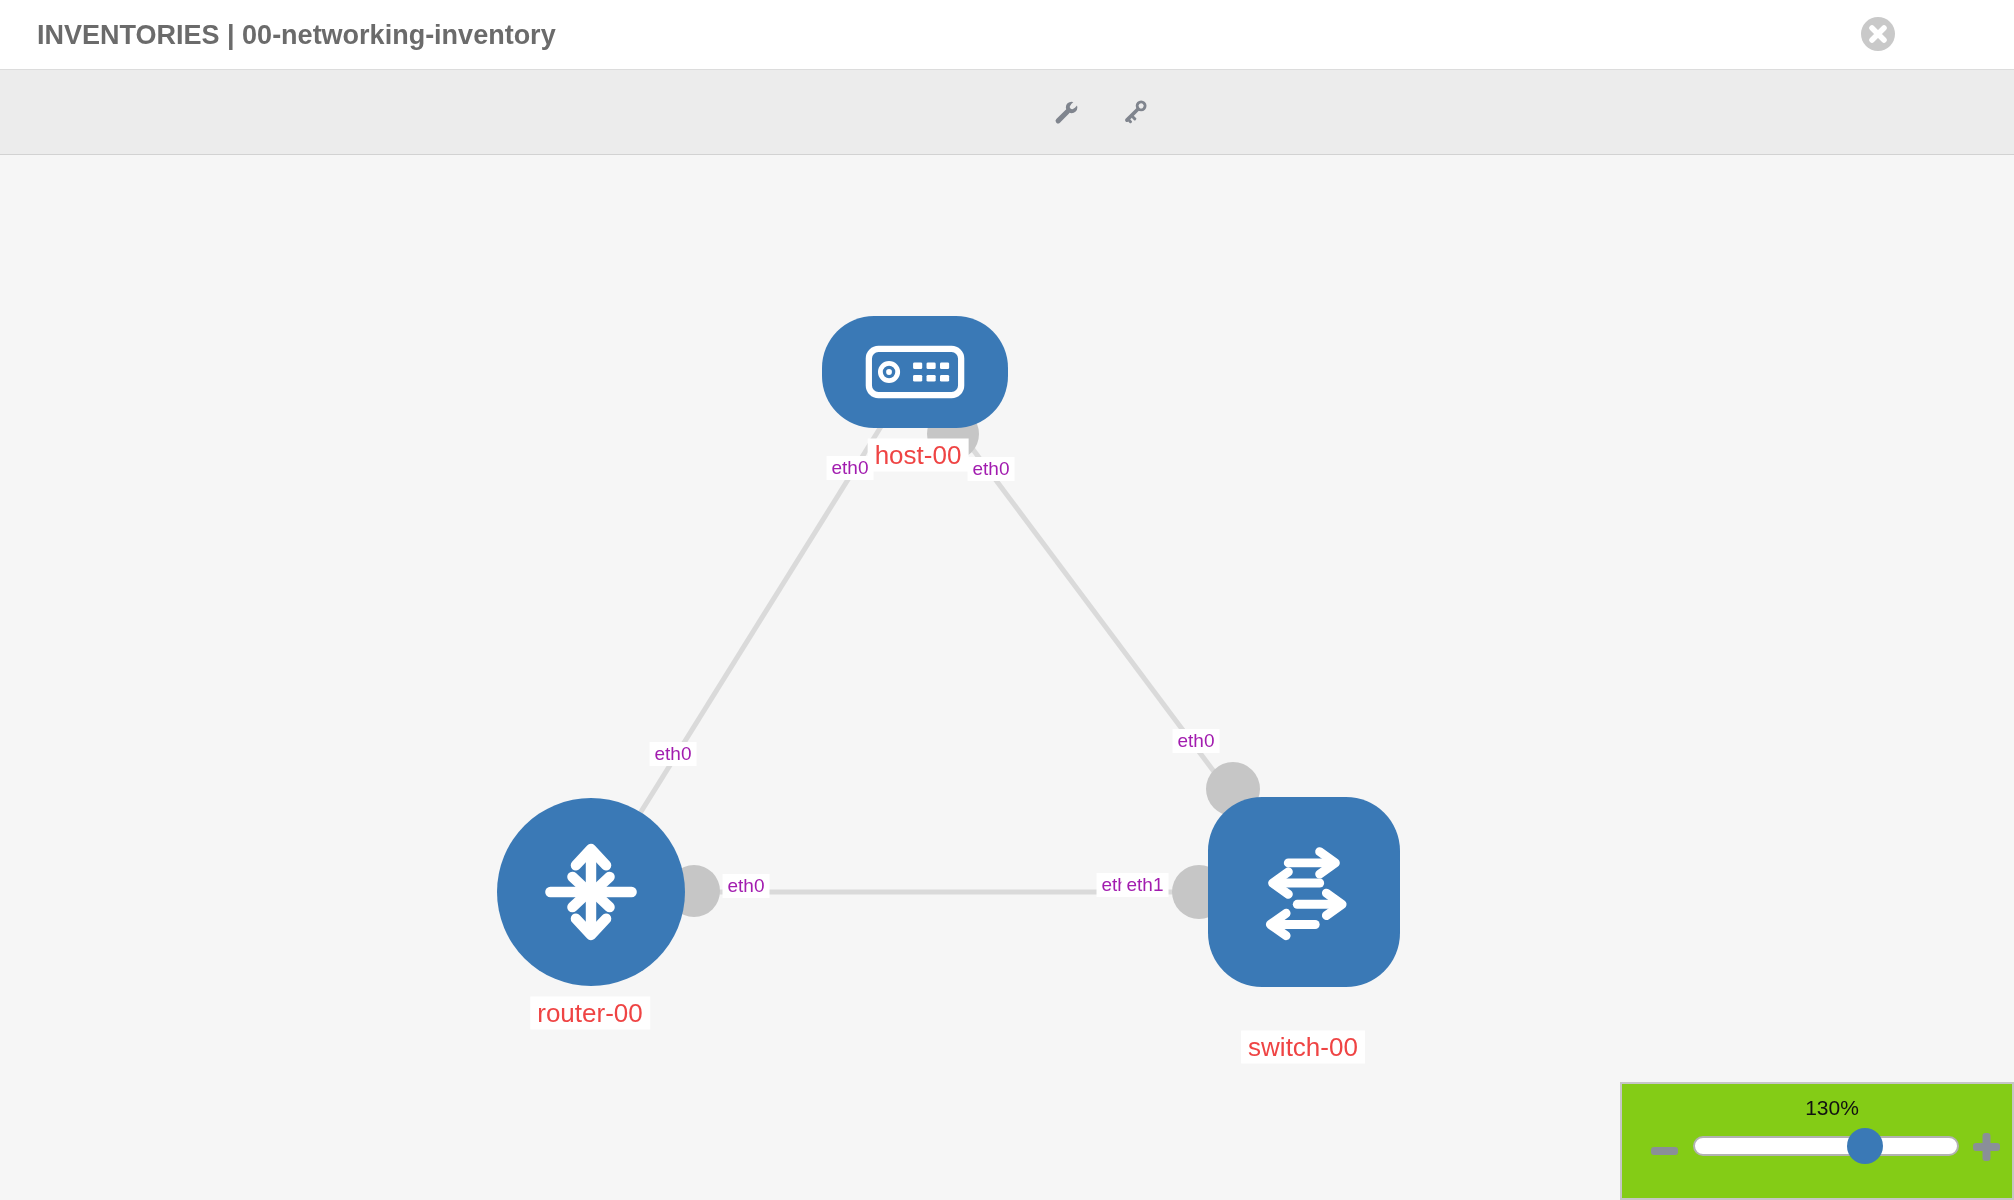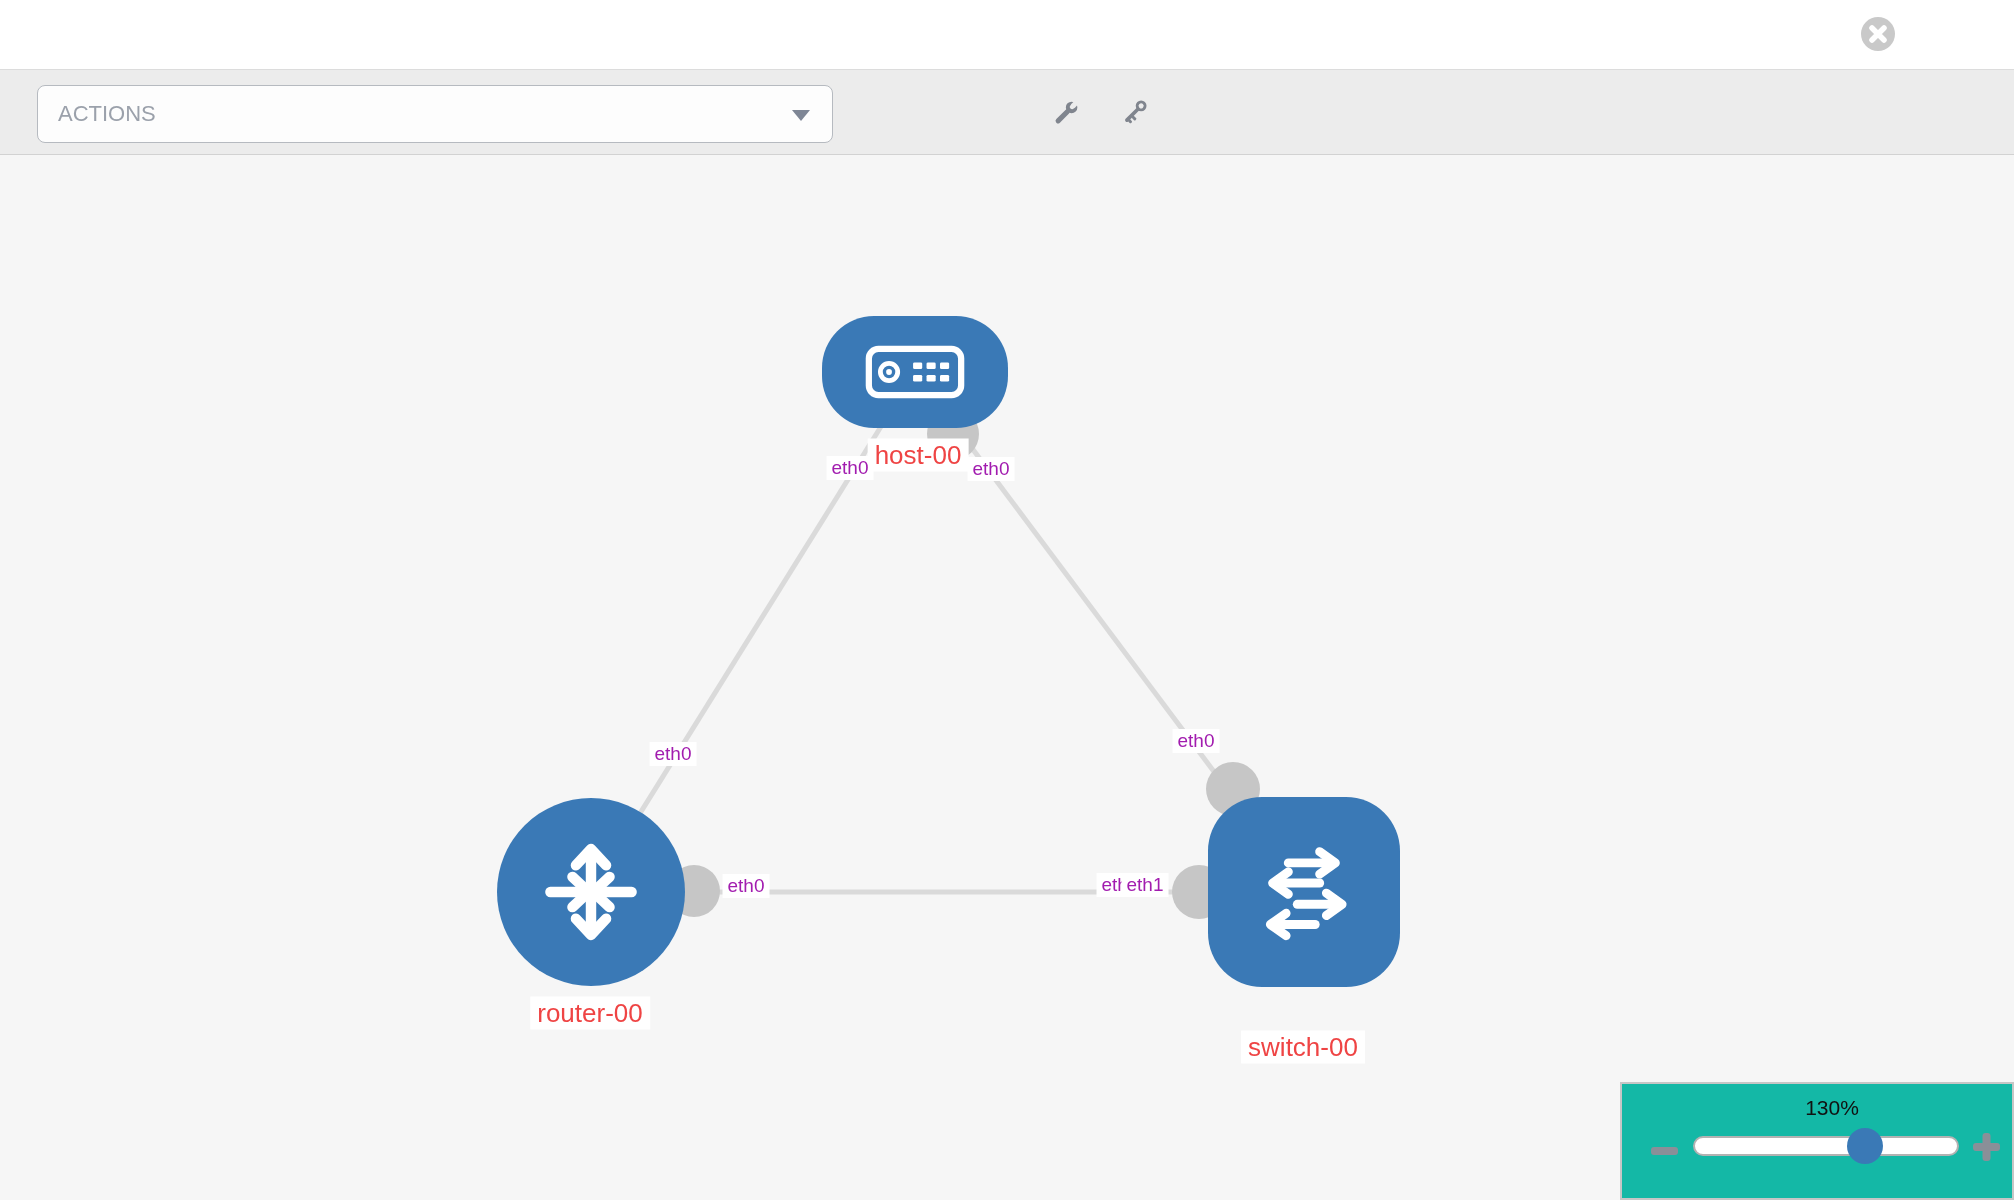--- a/index.html
+++ b/index.html
@@ -37,21 +37,21 @@
   .combo-actions { left:37px;  width:796px; }
   .combo-search  { left:1182px; width:710px; }
   .combo-actions .caret { right:22px; }
   .combo-search  .caret { right:20px; }
   .tool-btn { position:absolute; top:25px; width:36px; height:36px; cursor:pointer; }
   .tool-btn.wrench { left:1048px; }
   .tool-btn.key    { left:1116px; }
 
   
   .zoom-panel { position:absolute; left:1620px; top:1082px; width:394px; height:118px;
-                background:#14b8a6; border:2px solid #c6c6c6; z-index:5; }
+                background:#84cc16; border:2px solid #c6c6c6; z-index:5; }
   .zoom-value { position:absolute; left:210px; top:12px; transform:translateX(-50%);
                 font-size:21px; color:#111111; }
   .zoom-minus { position:absolute; left:29px; top:58px; cursor:pointer; }
   .zoom-plus  { position:absolute; left:351px; top:49px; cursor:pointer; }
   .zoom-track { position:absolute; left:71px; top:52px; width:266px; height:20px; background:#ffffff;
                 border:2px solid #b2b2b2; border-radius:11px; cursor:pointer; }
   .zoom-thumb { position:absolute; left:225px; top:44px; width:36px; height:36px; border-radius:50%;
                 background:#3a79b6; cursor:grab; }
 </style>
 </head>
@@ -119,33 +119,30 @@
     <span class="diagram-label if-label" style="left: 850px; top: 468px;">eth0</span>
     <span class="diagram-label if-label" style="left: 673px; top: 754px;">eth0</span>
     <span class="diagram-label if-label" style="left: 991px; top: 469px;">eth0</span>
     <span class="diagram-label if-label" style="left: 1196px; top: 741px;">eth0</span>
     <span class="diagram-label if-label" style="left: 746px; top: 886px;">eth0</span>
     <span class="diagram-label if-label" style="left: 1120px; top: 885px;">eth1</span>
     <span class="diagram-label if-label" style="left: 1145px; top: 885px;">eth1</span>
   </div>
 
 <div class="header">
+  <div class="page-title">INVENTORIES | 00-networking-inventory</div>
   <div class="close-btn">
     <svg width="36" height="36" viewBox="0 0 36 36">
       <circle cx="18" cy="18" r="17" fill="#c9c9c9"></circle>
       <path d="M12 12 L24 24 M24 12 L12 24" stroke="#ffffff" stroke-width="5.5" stroke-linecap="round"></path>
     </svg>
   </div>
 </div>
 
 <div class="toolbar">
-  <div class="combo combo-actions">
-    <span class="combo-text">ACTIONS</span>
-    <span class="caret"></span>
-  </div>
 
   <div class="tool-btn wrench">
     <svg width="36" height="36" viewBox="0 0 100 100">
       <g transform="rotate(45 50 50)">
         <circle cx="50" cy="28" r="16" fill="#80858e"></circle>
         <rect x="43" y="4" width="14" height="20" fill="#ececec"></rect>
         <circle cx="50" cy="26" r="6.5" fill="#ececec"></circle>
         <rect x="43" y="38" width="14" height="50" rx="7" fill="#80858e"></rect>
       </g>
     </svg>

